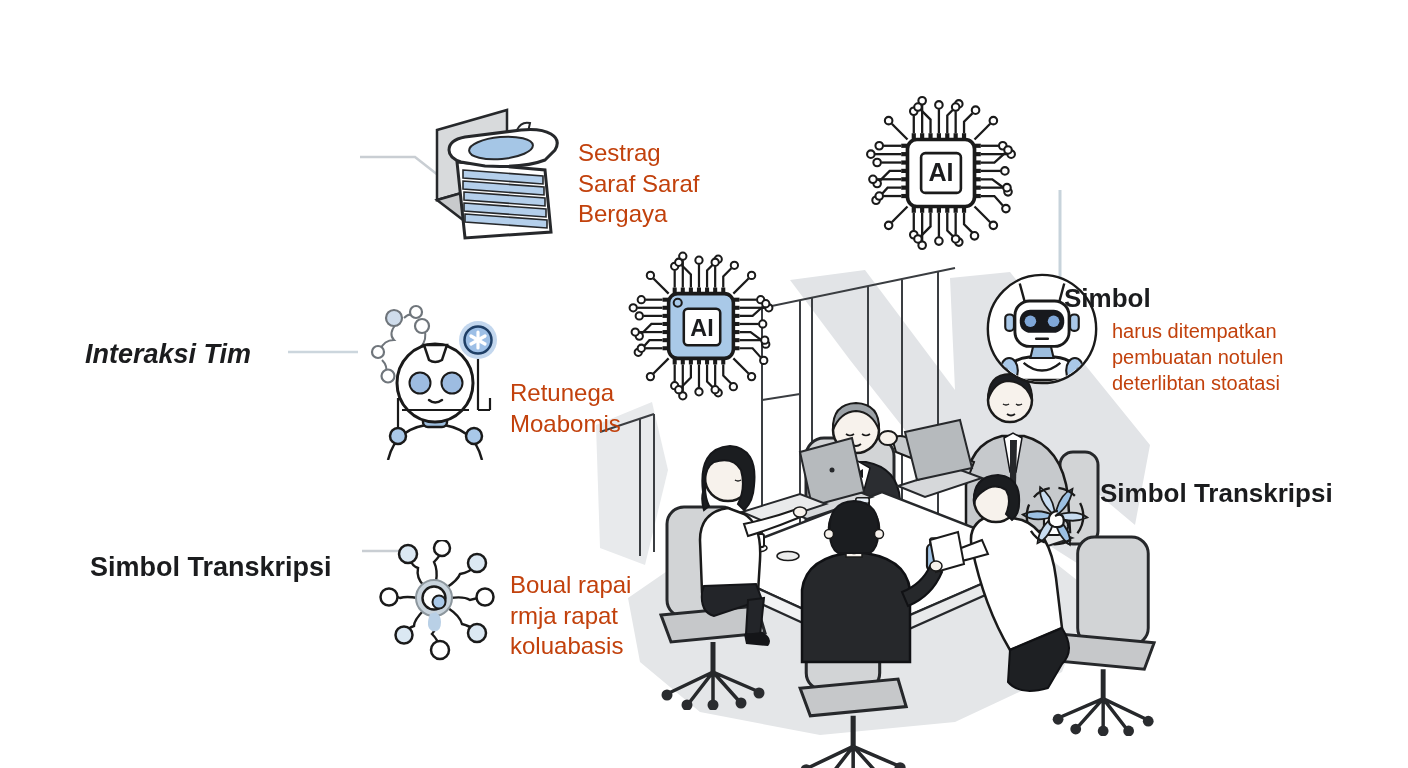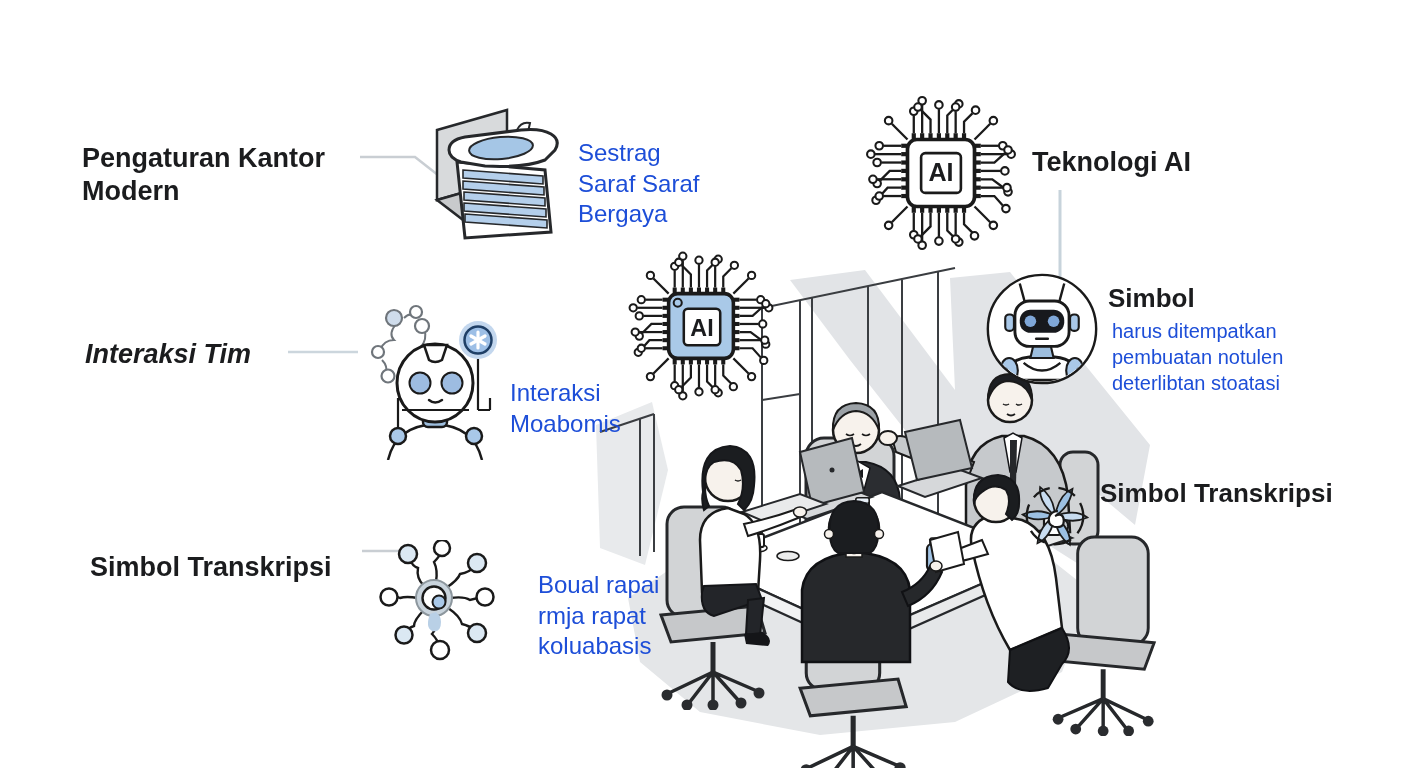--- a/index.html
+++ b/index.html
@@ -1,20 +1,20 @@
 <!DOCTYPE html>
 <html><head>
 <meta charset="utf-8">
 <style>
   html,body{margin:0;padding:0;background:#ffffff;}
   .canvas{position:relative;width:1408px;height:768px;background:#ffffff;overflow:hidden;
           font-family:"Liberation Sans",sans-serif;color:#1b1c1e;}
   .layer{position:absolute;left:0;top:0;}
   .title{position:absolute;font-weight:700;font-size:27px;line-height:1.22;color:#1b1c1e;white-space:pre-line;}
-  .caption{position:absolute;font-weight:400;font-size:24px;line-height:1.28;color:#1d4ed8;white-space:pre-line;}
+  .caption{position:absolute;font-weight:400;font-size:24px;line-height:1.28;color:#c2410c;white-space:pre-line;}
   .caption.small{font-size:20px;line-height:1.3;}
   .icon{position:absolute;}
   svg text.chip-label{font-family:"Liberation Sans",sans-serif;font-weight:700;fill:#1b1c1e;}
 </style>
 </head>
 <body>
 
 <div class="canvas">
 
   <svg class="layer" width="1408" height="768" viewBox="0 0 1408 768">
@@ -383,37 +383,34 @@
       <path d="M40,40 Q56,30 58,12 Q44,18 40,40 Z" fill="#c8dcf0" stroke="#1a1a1a" stroke-width="1.8" transform="rotate(60 40 40)"></path>
       <path d="M40,40 Q56,30 58,12 Q44,18 40,40 Z" fill="#9cc0e2" stroke="#1a1a1a" stroke-width="1.8" transform="rotate(120 40 40)"></path>
       <path d="M40,40 Q56,30 58,12 Q44,18 40,40 Z" fill="#c8dcf0" stroke="#1a1a1a" stroke-width="1.8" transform="rotate(180 40 40)"></path>
       <path d="M40,40 Q56,30 58,12 Q44,18 40,40 Z" fill="#9cc0e2" stroke="#1a1a1a" stroke-width="1.8" transform="rotate(240 40 40)"></path>
       <path d="M40,40 Q56,30 58,12 Q44,18 40,40 Z" fill="#c8dcf0" stroke="#1a1a1a" stroke-width="1.8" transform="rotate(300 40 40)"></path>
     </g>
     <circle cx="40" cy="40" r="29" fill="none" stroke="#1a1a1a" stroke-width="2.4" stroke-dasharray="19 9"></circle>
     <path d="M40,40 q9,-4 9,5 q0,8 -10,6 q-7,-2 -5,-10 q2,-6 9,-6" fill="#ffffff" stroke="#1a1a1a" stroke-width="2.2"></path>
   </svg>
 
-  <div class="title" style="left:82px;top:142px;">Pengaturan Kantor
-Modern</div>
   <div class="caption" style="left:578px;top:138px;">Sestrag
 Saraf Saraf
 Bergaya</div>
 
-  <div class="title" style="left:1032px;top:146px;">Teknologi AI</div>
 
   <div class="title" style="left:85px;top:338px;font-style:italic;">Interaksi Tim</div>
-  <div class="caption" style="left:510px;top:378px;">Interaksi
+  <div class="caption" style="left:510px;top:378px;">Retunega
 Moabomis</div>
 
-  <div class="title" style="left:1108px;top:283px;font-size:26px;">Simbol</div>
+  <div class="title" style="left:1064px;top:283px;font-size:26px;">Simbol</div>
   <div class="caption small" style="left:1112px;top:318px;">harus ditempatkan
 pembuatan notulen
 deterlibtan stoatasi</div>
 
   <div class="title" style="left:90px;top:551px;">Simbol Transkripsi</div>
-  <div class="caption" style="left:510px;top:570px;margin-left:28px;">Boual rapai
+  <div class="caption" style="left:510px;top:570px;">Boual rapai
 rmja rapat
 koluabasis</div>
 
   <div class="title" style="left:1100px;top:478px;font-size:26px;">Simbol Transkripsi</div>
 
 </div>
 
 </body></html>

